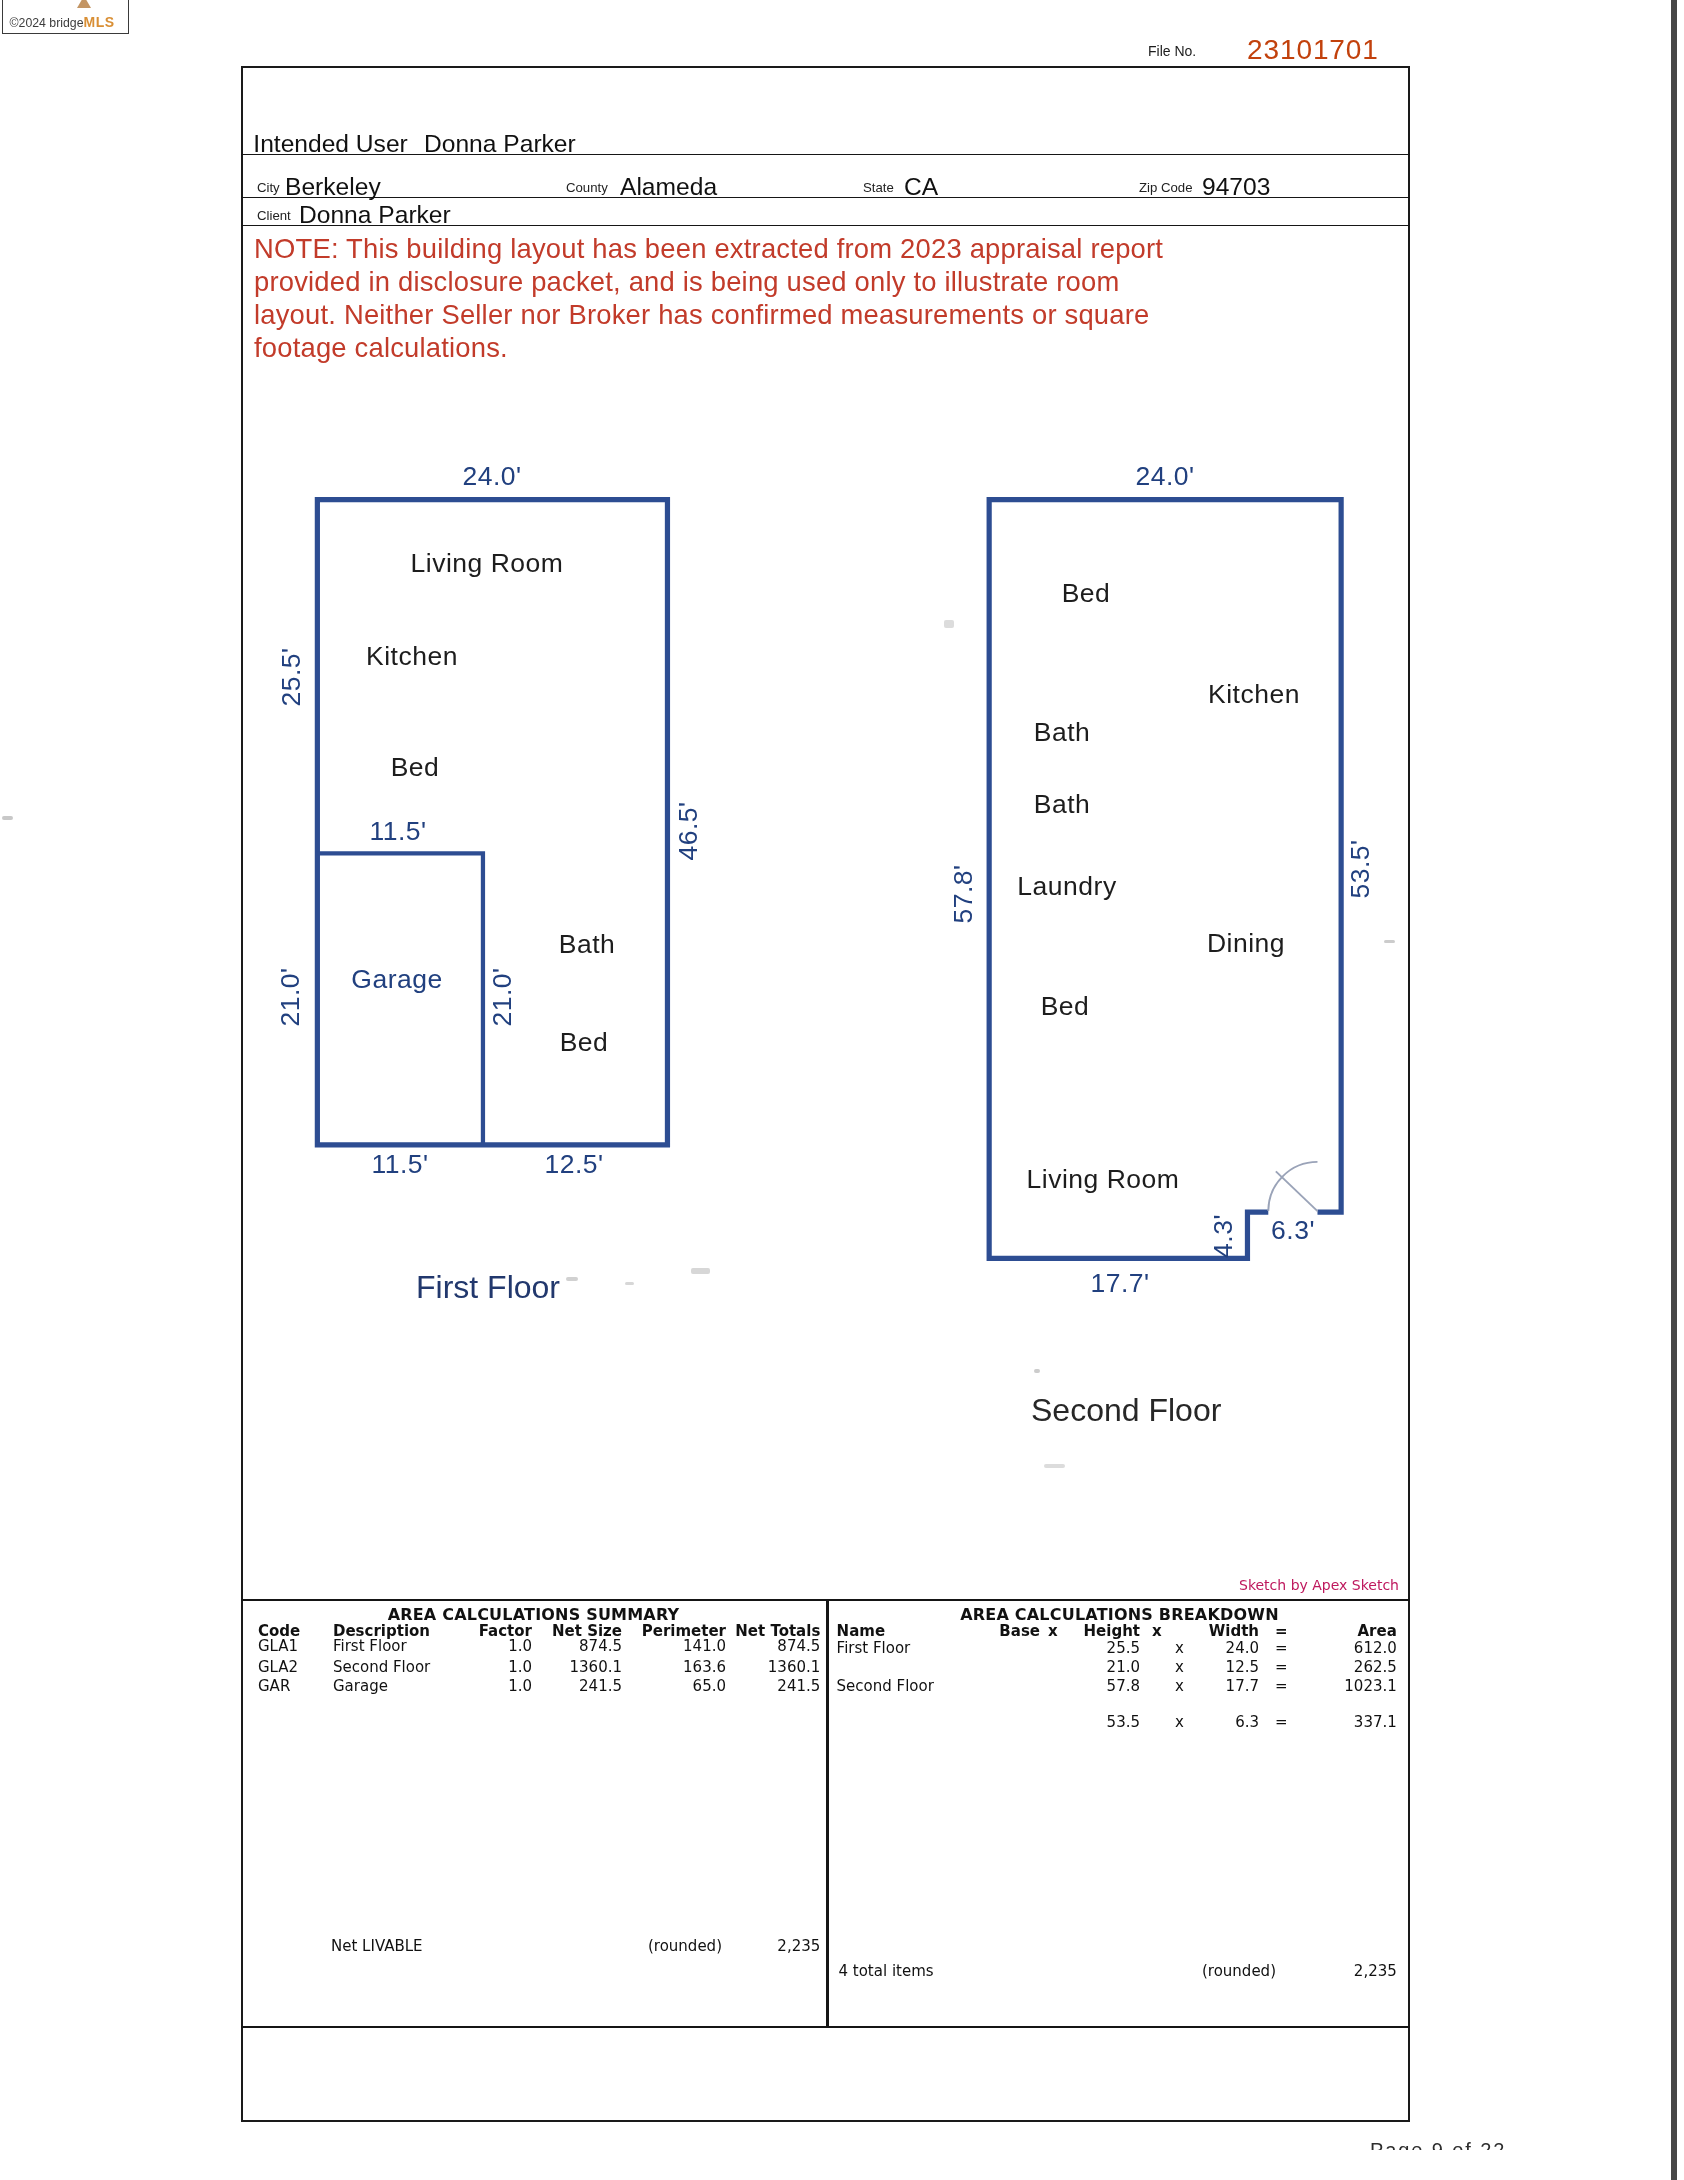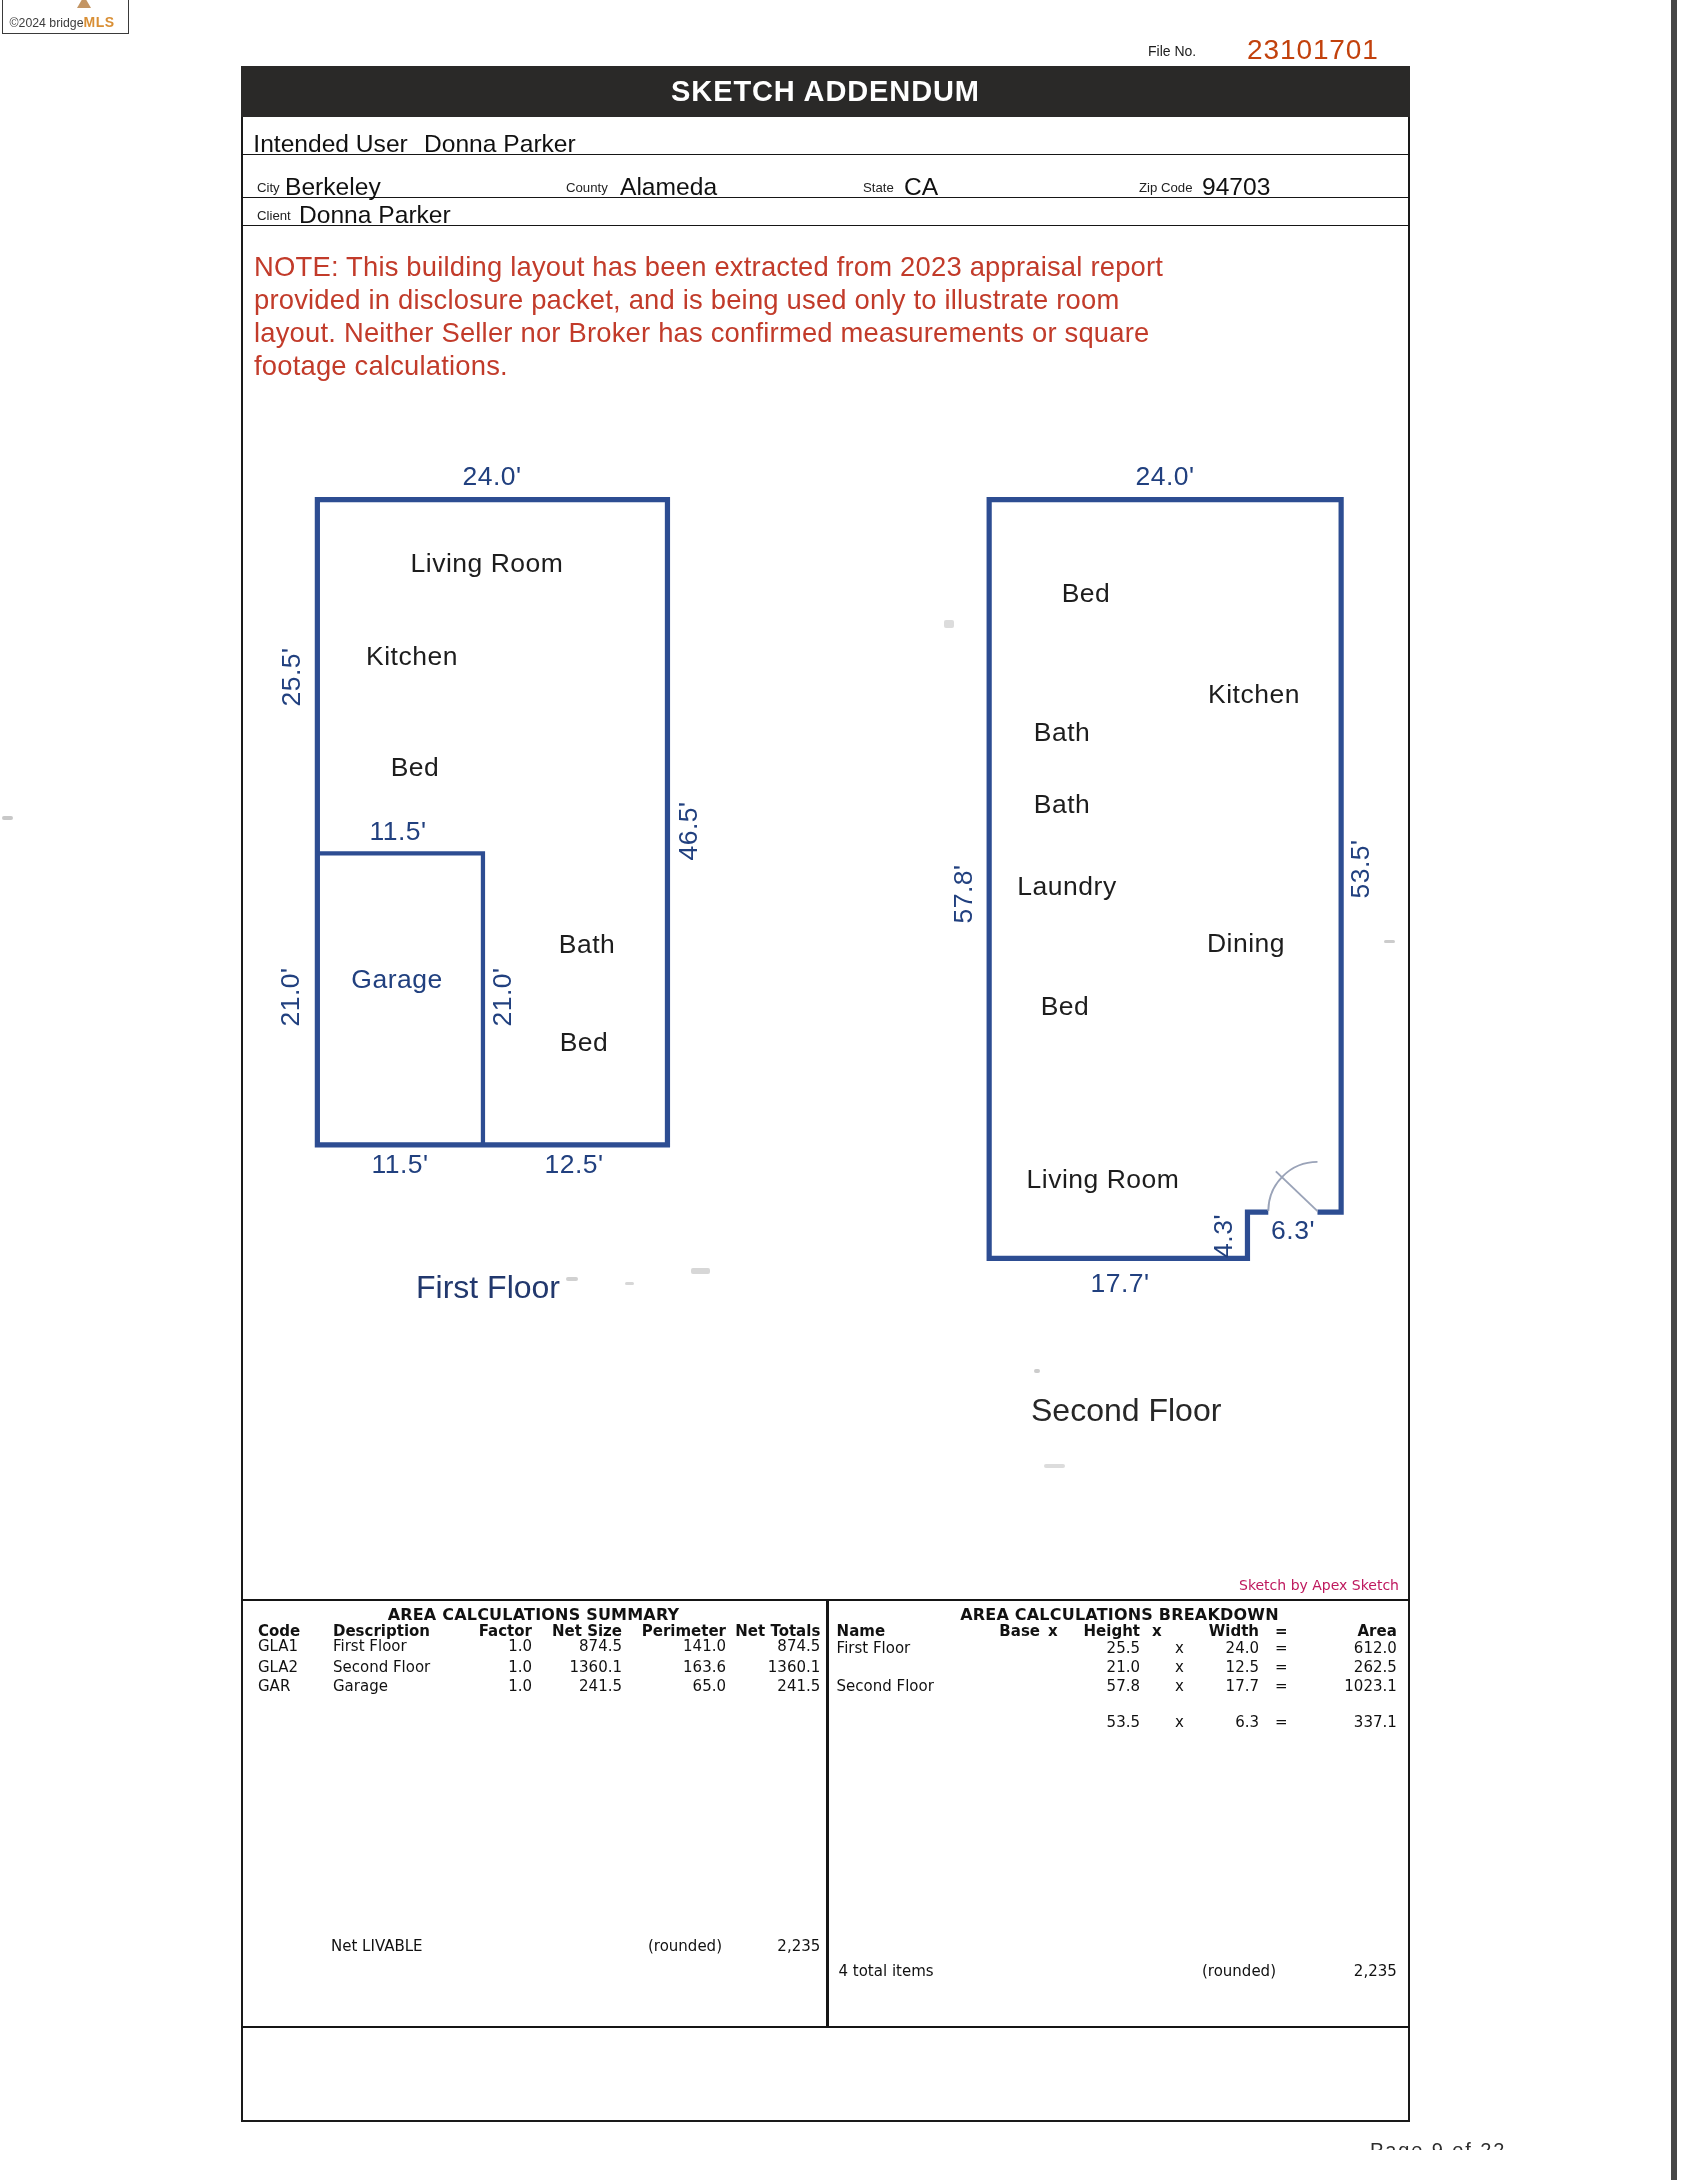--- a/index.html
+++ b/index.html
@@ -23,21 +23,21 @@
     border:2.8px solid #1a1a1a;box-sizing:border-box;}
 
   #title-bar{position:absolute;left:241px;top:66px;width:1169px;height:51px;background:#2a2928;
     display:flex;align-items:center;justify-content:center;}
   #title-bar span{color:#fff;font-weight:bold;font-size:29px;letter-spacing:0.9px;}
 
   .form-row{position:absolute;left:241px;width:1169px;border-bottom:1.9px solid #161616;box-sizing:border-box;}
   .f-label{position:absolute;font-size:13.2px;color:#222;}
   .f-value{position:absolute;font-size:24.6px;color:#111;}
 
-  .note-line{position:absolute;left:254px;font-size:27.4px;color:#c23b2a;letter-spacing:0.2px;white-space:nowrap;margin-top:18px;}
+  .note-line{position:absolute;left:254px;font-size:27.4px;color:#c23b2a;letter-spacing:0.2px;white-space:nowrap;}
 
   #walls{position:absolute;left:0;top:0;pointer-events:none;}
 
   .plan-label{position:absolute;transform:translate(-50%,-50%);white-space:nowrap;
     font-size:26.5px;letter-spacing:0.5px;}
   .plan-label.rot{transform:translate(-50%,-50%) rotate(-90deg);}
   .plan-label.dim{color:#21407f;}
   .plan-label.room{color:#1d1d1d;}
 
   .plan-caption{position:absolute;font-size:32px;white-space:nowrap;}
@@ -91,23 +91,20 @@
   <div id="logo-box">
     <span id="logo-tri"></span>
     <span id="logo-text"><span>©2024 bridge</span><b>MLS</b></span>
   </div>
 
   <div id="file-no-label">File No.</div>
   <div id="file-no">23101701</div>
 
   <div id="page-border"></div>
 
-  <div id="title-bar">
-    <span>SKETCH ADDENDUM</span>
-  </div>
 
   <div class="form-row" style="top:128px;height:26.5px;">
     <span class="f-value" style="left:12.3px;top:1.9px;">Intended User</span>
     <span class="f-value" style="left:183px;top:1.9px;">Donna Parker</span>
   </div>
   <div class="form-row" style="top:171px;height:27.4px;padding-left:21px;">
     <span class="f-label" style="left:16px;top:8.5px;">City</span>
     <span class="f-value" style="left:44px;top:1.9px;">Berkeley</span>
     <span class="f-label" style="left:325px;top:8.5px;">County</span>
     <span class="f-value" style="left:379px;top:1.9px;">Alameda</span>

